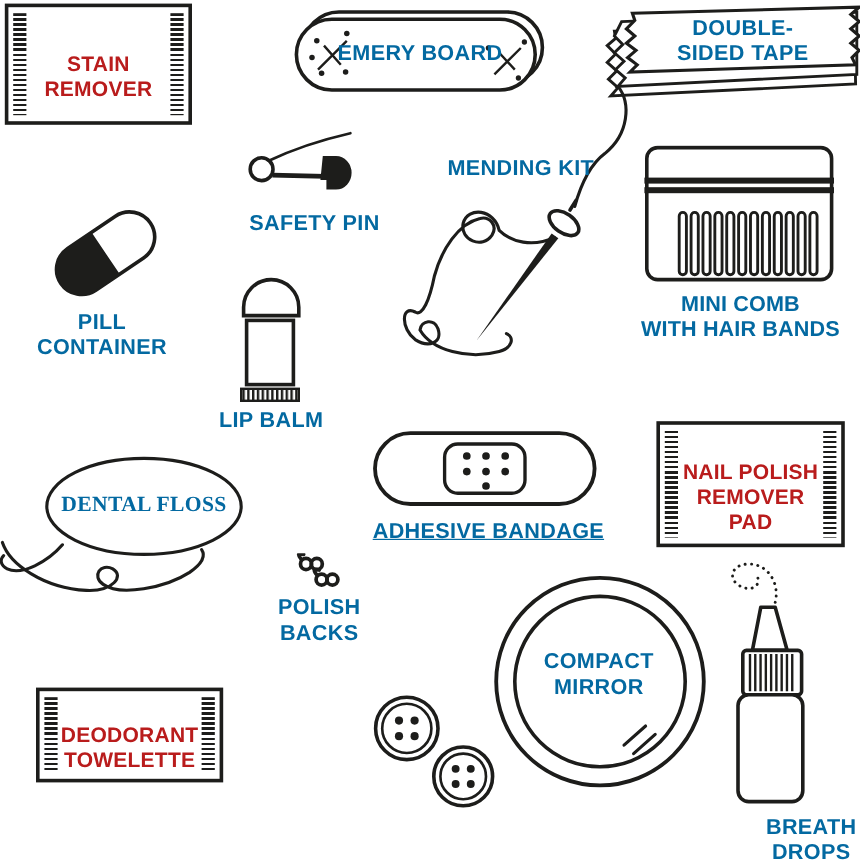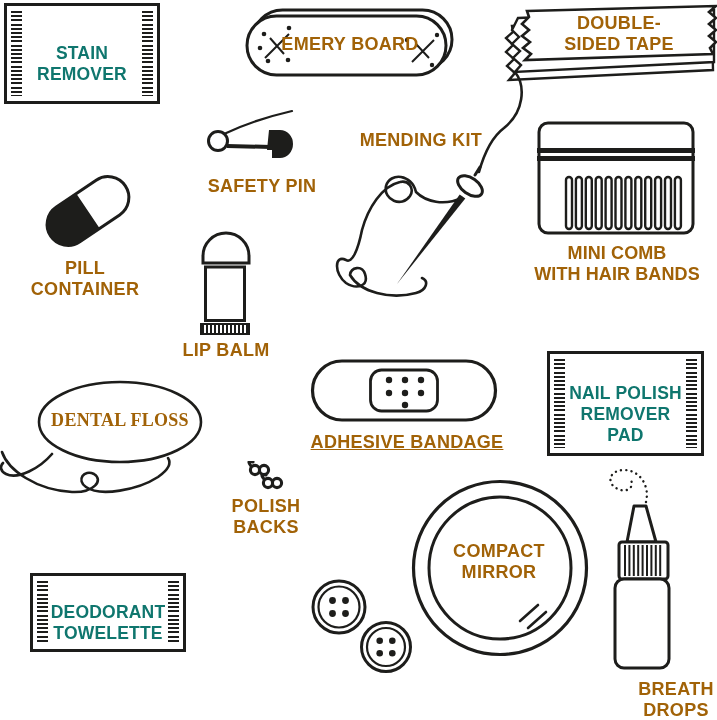--- a/index.html
+++ b/index.html
@@ -1,26 +1,26 @@
 <!DOCTYPE html>
 <html><head>
 <meta charset="utf-8">
 <style>
   html,body{margin:0;padding:0;background:#fff;}
   #canvas{position:relative;width:717px;height:720px;background:#fff;overflow:hidden;
           font-family:"Liberation Sans",sans-serif;}
-  .lbl{position:absolute;font:700 18px/1.17 "Liberation Sans",sans-serif;color:#a16207;
+  .lbl{position:absolute;font:700 18px/1.17 "Liberation Sans",sans-serif;color:#0369a1;
        text-align:center;letter-spacing:.3px;white-space:pre-line;}
   .art{position:absolute;}
   .packet{position:absolute;border:3px solid #1d1d1b;background:#fff;box-sizing:border-box;}
   .serr{position:absolute;top:5px;bottom:5px;width:11px;
         background:repeating-linear-gradient(to bottom,#1d1d1b 0 2px,rgba(0,0,0,0) 2px 4.2px);}
   .serr.left{left:4px}.serr.right{right:4px}
   .pk-lbl{position:absolute;left:18px;right:18px;top:0;bottom:0;display:flex;align-items:center;
-          justify-content:center;font:700 17.5px/1.2 "Liberation Sans",sans-serif;color:#0f766e;
+          justify-content:center;font:700 17.5px/1.2 "Liberation Sans",sans-serif;color:#b91c1c;
           text-align:center;letter-spacing:.2px;white-space:pre-line;margin-top:21px;}
   svg{display:block}
 </style>
 </head>
 <body>
 
 <div id="canvas">
 
   <div class="packet" style="left:4px;top:3px;width:156px;height:101px;">
     <div class="serr left"></div>
@@ -71,21 +71,21 @@
 
   <svg class="art" style="left:332px;top:60px;" width="220" height="248" viewBox="0 0 220 248">
     <path d="M183,12 C194,26 192,52 172,68 C160,77 152,94 147,112" fill="none" stroke="#1d1d1b" stroke-width="2.6" stroke-linecap="round"></path>
     <path d="M130,138 C112,146 94,142 84,132 C80,114 58,112 54,126 C51,140 70,148 78,136 C83,128 76,120 68,122
              C50,126 36,148 30,170 C26,190 20,204 14,200 C2,194 2,214 14,223 C25,230 37,226 33,214 C30,205 19,207 18,215
              C28,232 58,240 84,233 C95,230 97,221 90,218" fill="none" stroke="#1d1d1b" stroke-width="2.6" stroke-linecap="round"></path>
     <ellipse cx="138" cy="126" rx="8" ry="14" fill="none" stroke="#1d1d1b" stroke-width="3" transform="rotate(-55 138 126)"></ellipse>
     <path d="M143,115 L148,107" stroke="#1d1d1b" stroke-width="3" stroke-linecap="round"></path>
     <polygon points="133.3,138.5 127.7,134.5 65,224" fill="#1d1d1b"></polygon>
   </svg>
-  <div class="lbl" style="left:350px;top:130px;width:132px;text-align:right;">MENDING KIT</div>
+  <div class="lbl" style="left:368px;top:130px;width:132px;">MENDING KIT</div>
 
   <svg class="art" style="left:537px;top:121px;" width="158" height="114" viewBox="0 0 158 114">
     <rect x="2" y="2" width="154" height="110" rx="9" fill="#fff" stroke="#1d1d1b" stroke-width="3"></rect>
     <rect x="-1" y="27" width="160" height="5" fill="#1d1d1b"></rect>
     <rect x="-1" y="35" width="160" height="5" fill="#1d1d1b"></rect>
     <g fill="#fff" stroke="#1d1d1b" stroke-width="2.4">
       <rect x="29" y="56" width="6" height="52" rx="3"></rect>
         <rect x="38.9" y="56" width="6" height="52" rx="3"></rect>
       <rect x="48.8" y="56" width="6" height="52" rx="3"></rect>
         <rect x="58.7" y="56" width="6" height="52" rx="3"></rect>

